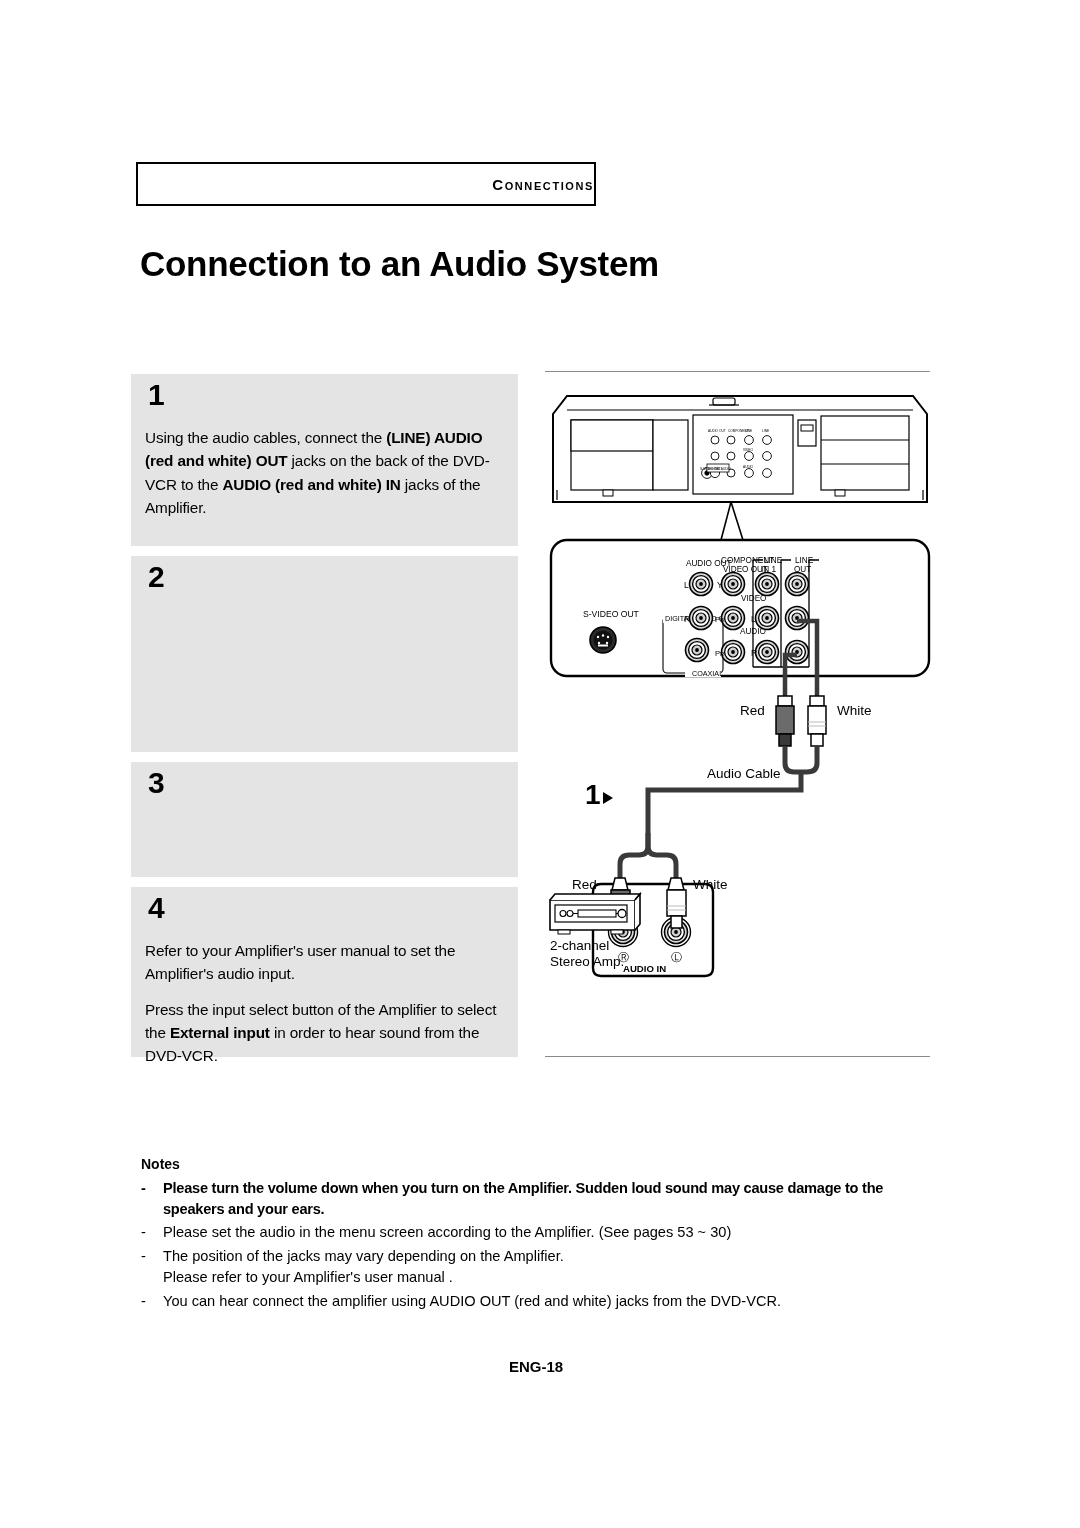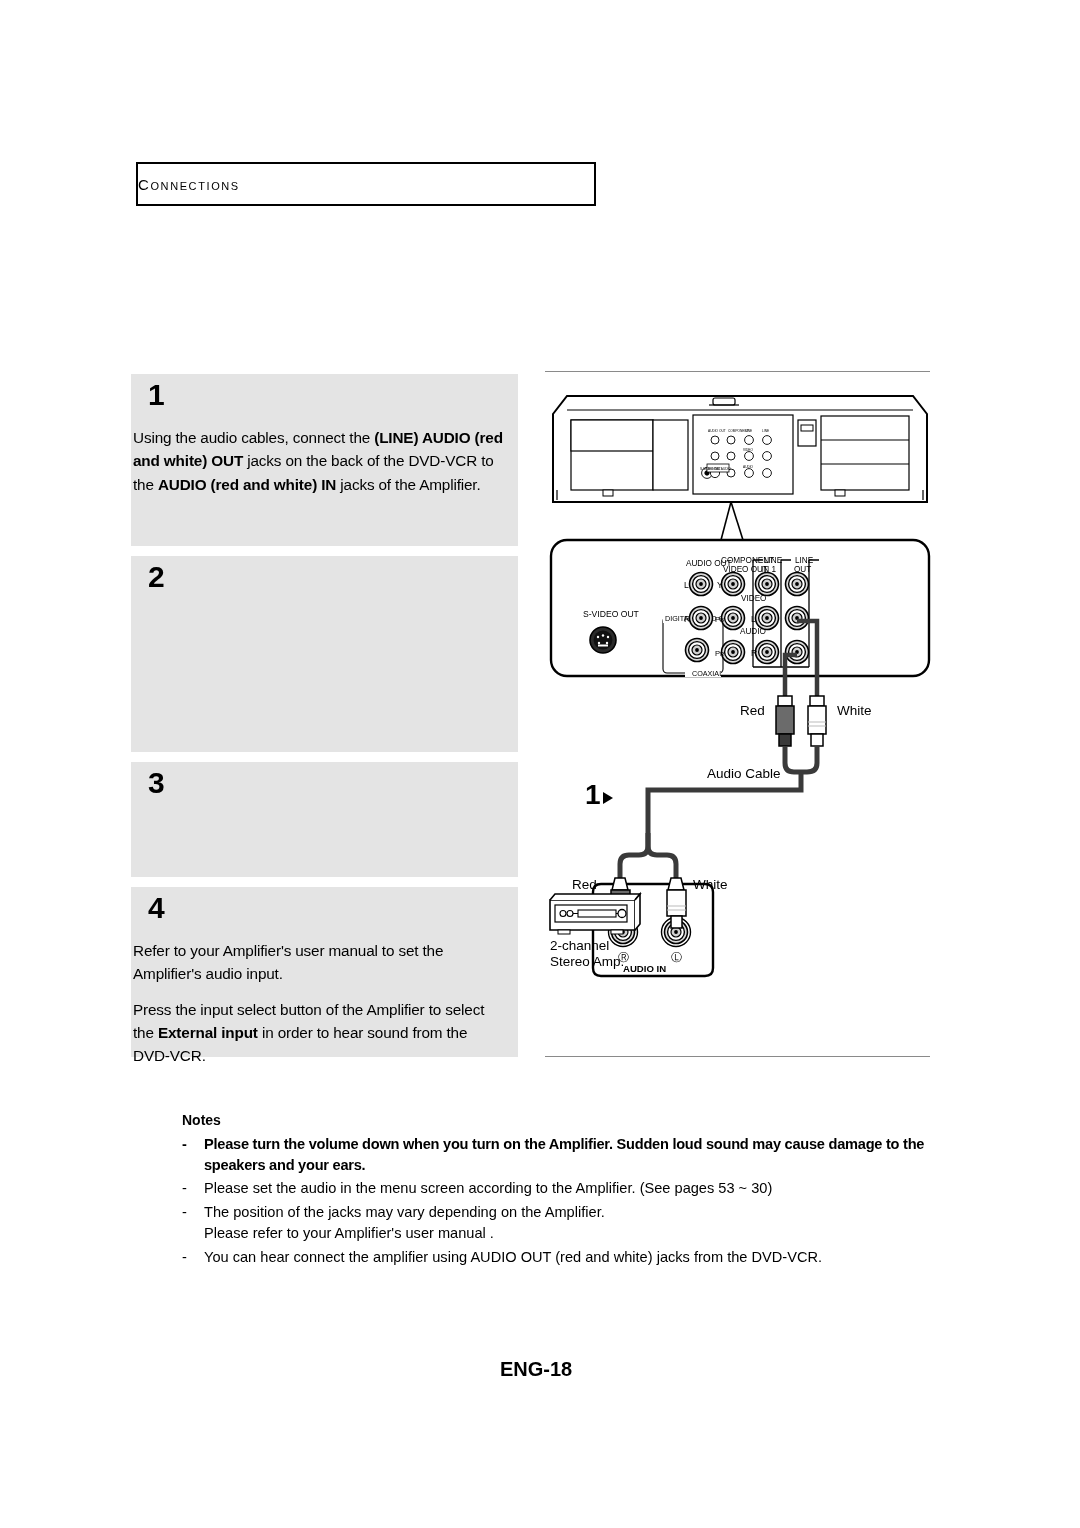--- a/index.html
+++ b/index.html
@@ -28,25 +28,25 @@
     width: 460px;
     height: 44px;
     border: 2px solid #000;
     box-sizing: border-box;
   }
   #chapter-label {
     position: absolute;
     left: 0; right: 0;
     top: 50%;
     transform: translateY(-50%);
-    text-align: left;
+    text-align: right;
     font-size: 15px;
     font-variant: small-caps;
     letter-spacing: 1.6px;
-    font-weight: 400;
+    font-weight: 700;
   }
 
   
   #page-title {
     position: absolute;
     left: 140px;
     top: 244px;
     font-size: 35px;
     font-weight: bold;
     letter-spacing: -0.3px;
@@ -85,42 +85,41 @@
   .step .num {
     position: absolute;
     left: 17px;
     top: 6px;
     font-size: 30px;
     font-weight: bold;
     line-height: 1;
   }
   .step .body {
     position: absolute;
-    left: 2px;
+    left: 14px;
     right: 12px;
     top: 52px;
     font-size: 15.3px;
     line-height: 1.52;
     letter-spacing: -0.15px;
   }
   .step .body p { margin: 0 0 12px 0; }
   .step .body p:last-child { margin-bottom: 0; }
 
   #step-1 { top: 374px; height: 172px; }
   #step-2 { top: 556px; height: 196px; }
   #step-3 { top: 762px; height: 115px; }
   #step-4 { top: 887px; height: 170px; }
 
   
   #notes {
     position: absolute;
     left: 141px;
-    top: 1112px;
+    top: 1156px;
     width: 800px;
-    margin-left: 41px;
   }
   #notes-title {
     font-size: 14px;
     font-weight: bold;
     margin-bottom: 6px;
   }
   .note-row {
     display: flex;
     font-size: 14.6px;
     line-height: 1.42;
@@ -133,21 +132,21 @@
   .note-row .txt { flex: 1; }
   .note-row.bold { font-weight: bold; }
   .note-row.bold .txt { letter-spacing: -0.25px; }
 
   
   #footer-page {
     position: absolute;
     left: 0; right: 8px;
     top: 1358px;
     text-align: center;
-    font-size: 20px;
+    font-size: 15px;
     font-weight: bold;
   }
 
   
   #diagram {
     position: absolute;
     left: 545px;
     top: 378px;
     width: 390px;
     height: 672px;
@@ -156,20 +155,21 @@
 </style>
 </head>
 <body>
 
 <div class="page">
 
   <div id="chapter-box">
     <div id="chapter-label">Connections</div>
   </div>
 
+  <div id="page-title">Connection to an Audio System</div>
 
   <div class="hrule" id="rule-top"></div>
   <div class="hrule" id="rule-bottom"></div>
 
   <div class="step" id="step-1">
     <div class="num">1</div>
     <div class="body">
         <p>Using the audio cables, connect the <b>(LINE) AUDIO (red and white) OUT</b> jacks on the back of the DVD-VCR to the <b>AUDIO (red and white) IN</b> jacks of the Amplifier.</p>
       </div>
   </div>

